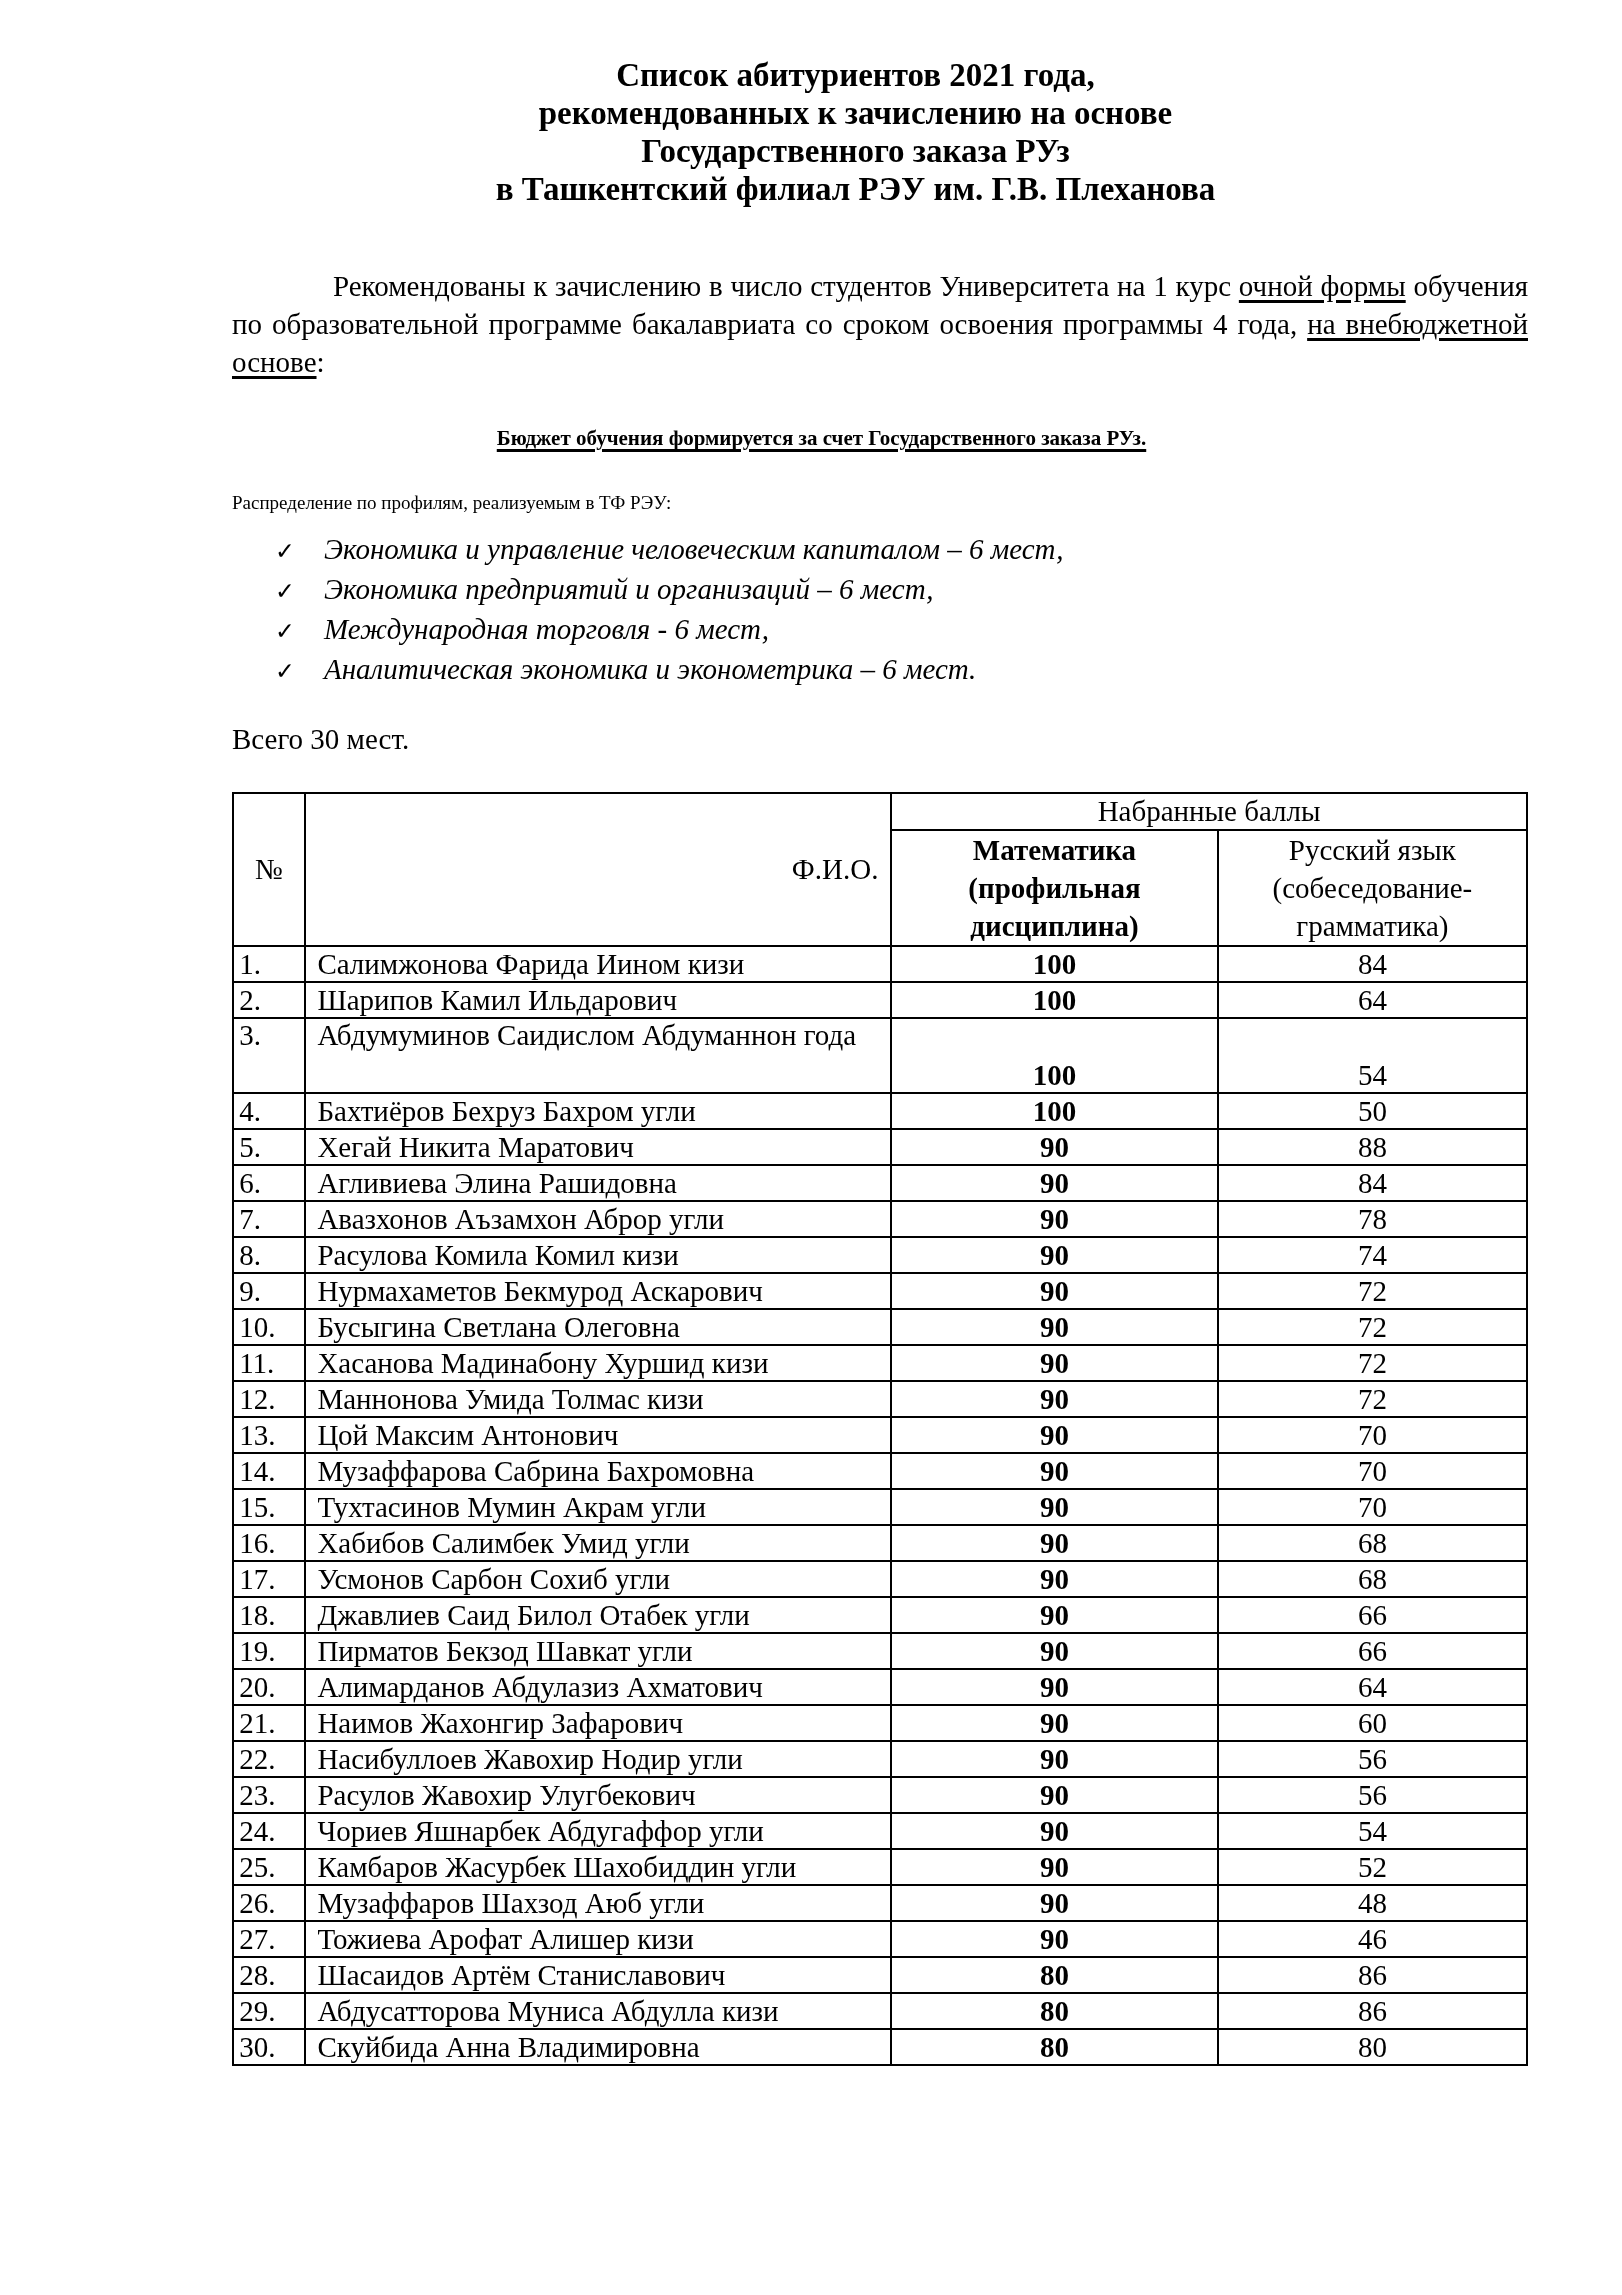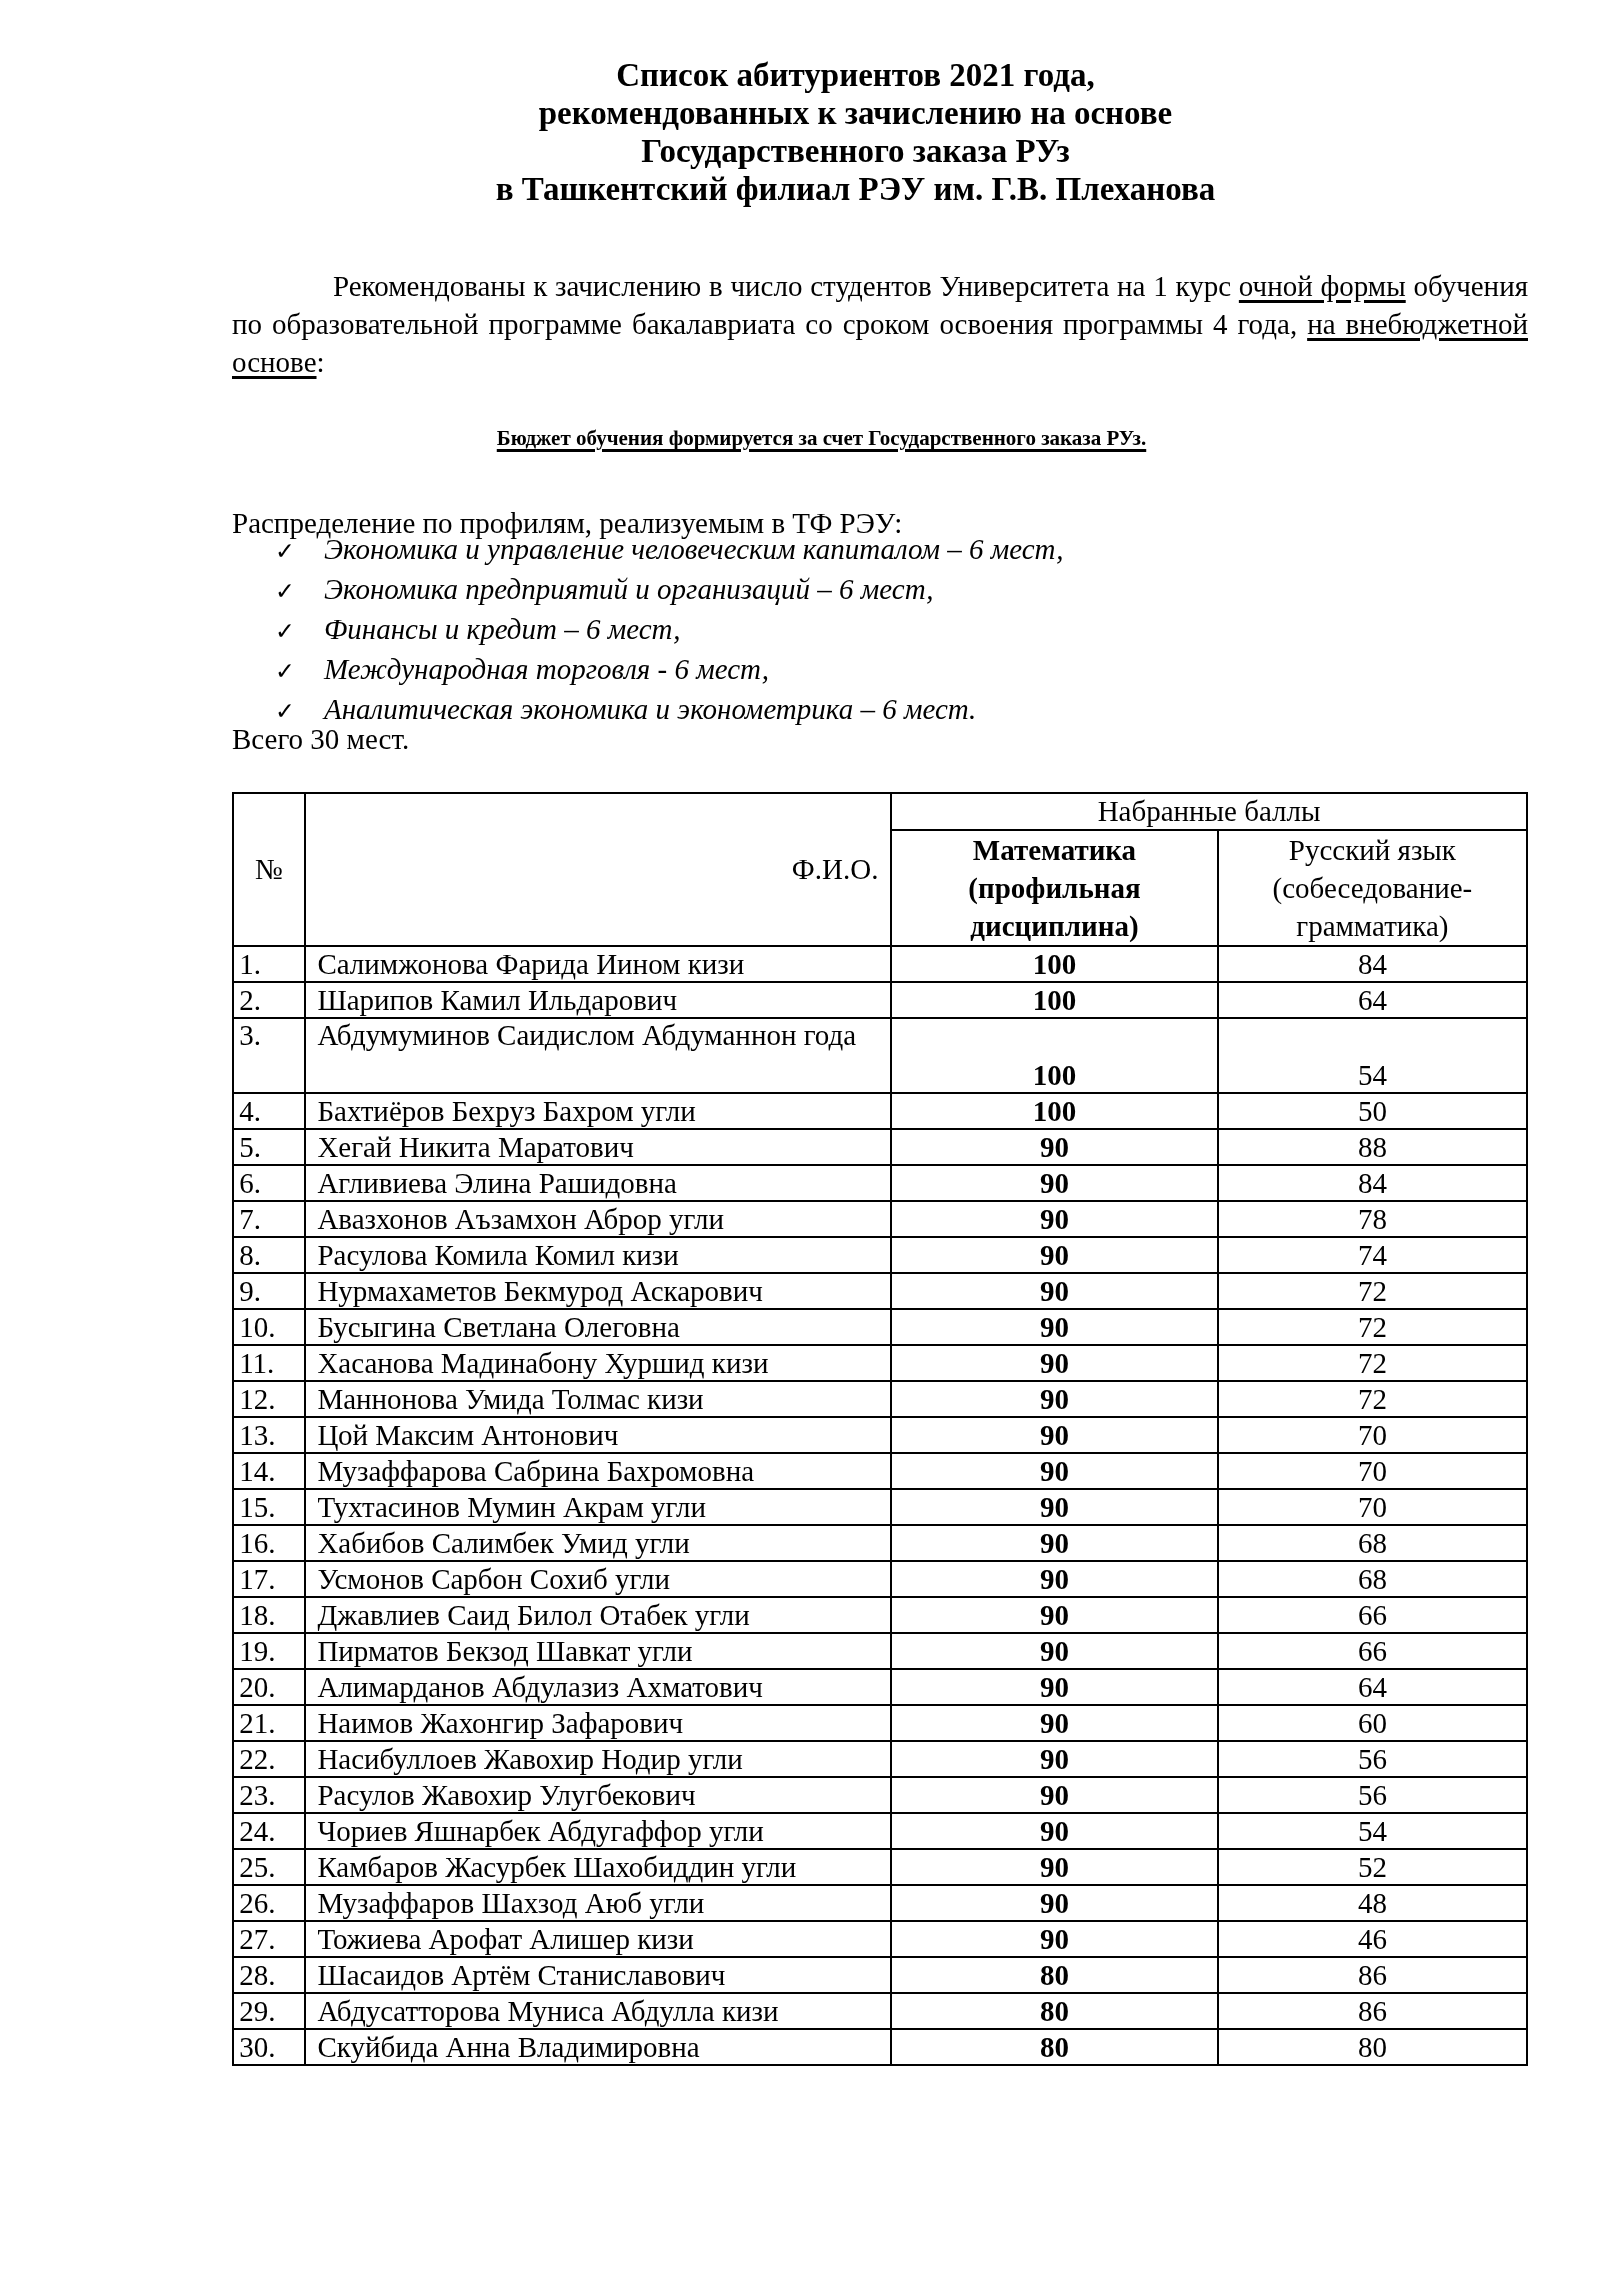--- a/index.html
+++ b/index.html
@@ -9,21 +9,21 @@
            font-weight:bold; font-size:33px; line-height:38px;padding-left:44px; }
   .title div { white-space:nowrap; }
   .para { position:absolute; left:232px; top:267px; width:1296px;
           font-size:29px; line-height:38px; text-align:justify; }
   .para .indent { display:inline-block; width:101px; }
   .para b { font-weight:normal; }
   .para u { text-decoration:underline; text-decoration-thickness:2.6px; text-underline-offset:3.9px; }
   .budget { position:absolute; left:10px; top:419px; width:1623px; text-align:center;
             font-size:21px; font-weight:bold; text-decoration:underline;
             text-decoration-thickness:2.6px; text-underline-offset:3.9px; line-height:38px; }
-  .distrib { position:absolute; left:232px; top:504px; font-size:29px; line-height:38px; }
+  .distrib { position:absolute; left:232px; top:484px; font-size:19px; line-height:38px; }
   .profiles { position:absolute; left:275px; top:530px; margin:0; padding:0; list-style:none;
               font-size:29px; line-height:38px; }
   .profiles li { white-space:nowrap; }
   .profiles .check { display:inline-block; width:49px; font-style:normal; font-family:"DejaVu Sans", sans-serif; font-size:23.6px; }
   .profiles .ptext { font-style:italic; }
   .total { position:absolute; left:232px; top:720px; font-size:29px; line-height:38px; }
   table.scores { position:absolute; left:232px; top:792px; width:1296px;
                  border-collapse:collapse; font-size:29px; }
   table.scores td, table.scores th { border:2.6px solid #000; padding:0 11.8px; font-weight:normal; }
   table.scores tbody td { border-left-width:2px; border-right-width:2px; }
@@ -52,21 +52,20 @@
 
 <div class="para"><span class="indent"></span><b>Рекомендованы к зачислению</b><span> в число студентов Университета на 1 курс </span><b><u>очной формы</u></b><span> обучения по образовательной программе бакалавриата со сроком освоения программы  4 года, </span><b><u>на внебюджетной основе</u></b><span>:</span></div>
 
 <div class="budget">Бюджет обучения формируется за счет Государственного заказа РУз.</div>
 
 <div class="distrib">Распределение по профилям, реализуемым в ТФ РЭУ:</div>
 
 <ul class="profiles">
   <li><span class="check">✓</span><span class="ptext">Экономика и управление человеческим капиталом – 6 мест,</span></li>
   <li><span class="check">✓</span><span class="ptext">Экономика предприятий и организаций – 6 мест,</span></li>
-  <li><span class="check">✓</span><span class="ptext">Финансы и кредит – 6 мест,</span></li>
   <li><span class="check">✓</span><span class="ptext">Международная торговля - 6 мест,</span></li>
   <li><span class="check">✓</span><span class="ptext">Аналитическая экономика и эконометрика – 6 мест.</span></li>
 </ul>
 
 <div class="total">Всего 30 мест.</div>
 
 <table class="scores">
   <thead>
     <tr>
       <th rowspan="2" class="h-num" style="width:46px;">№</th>

